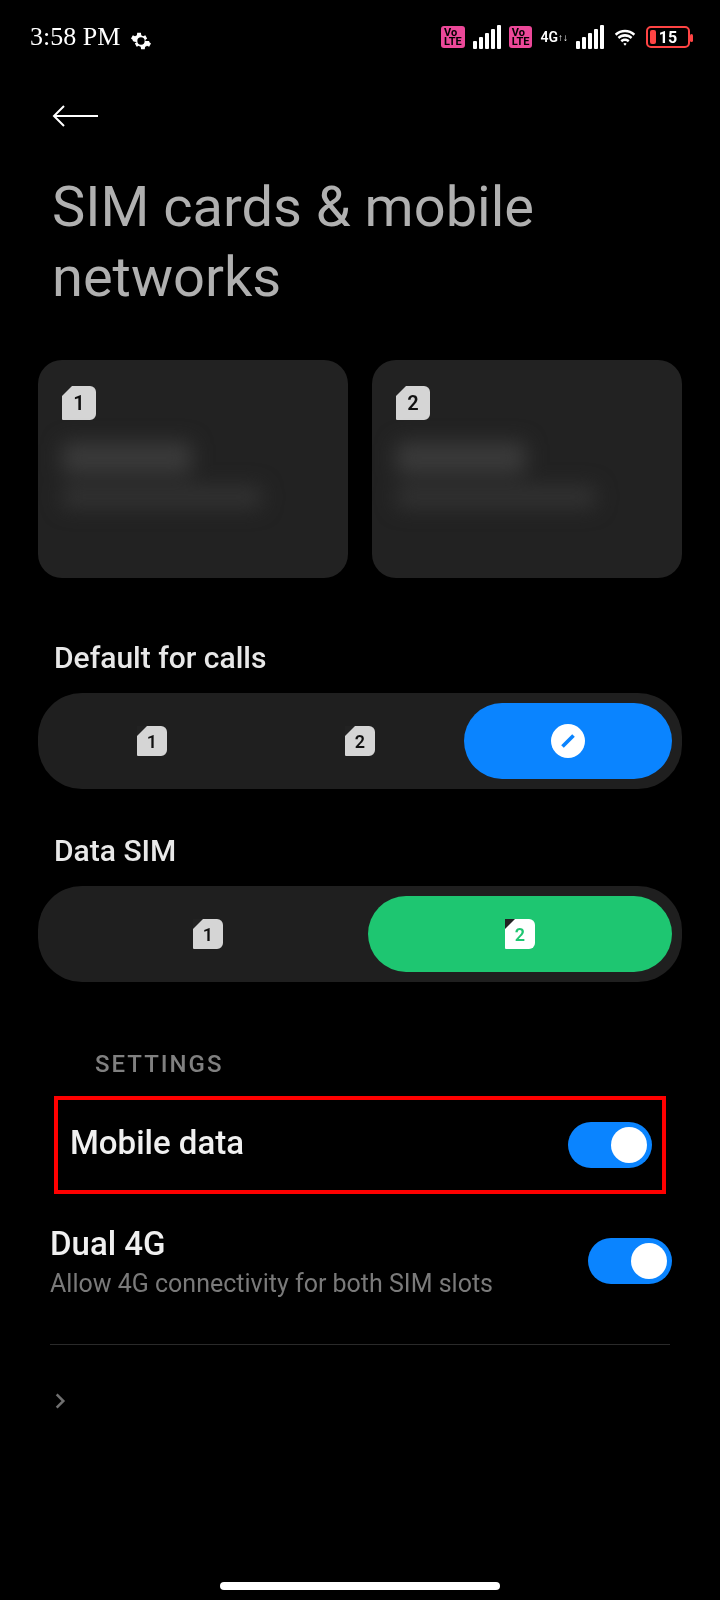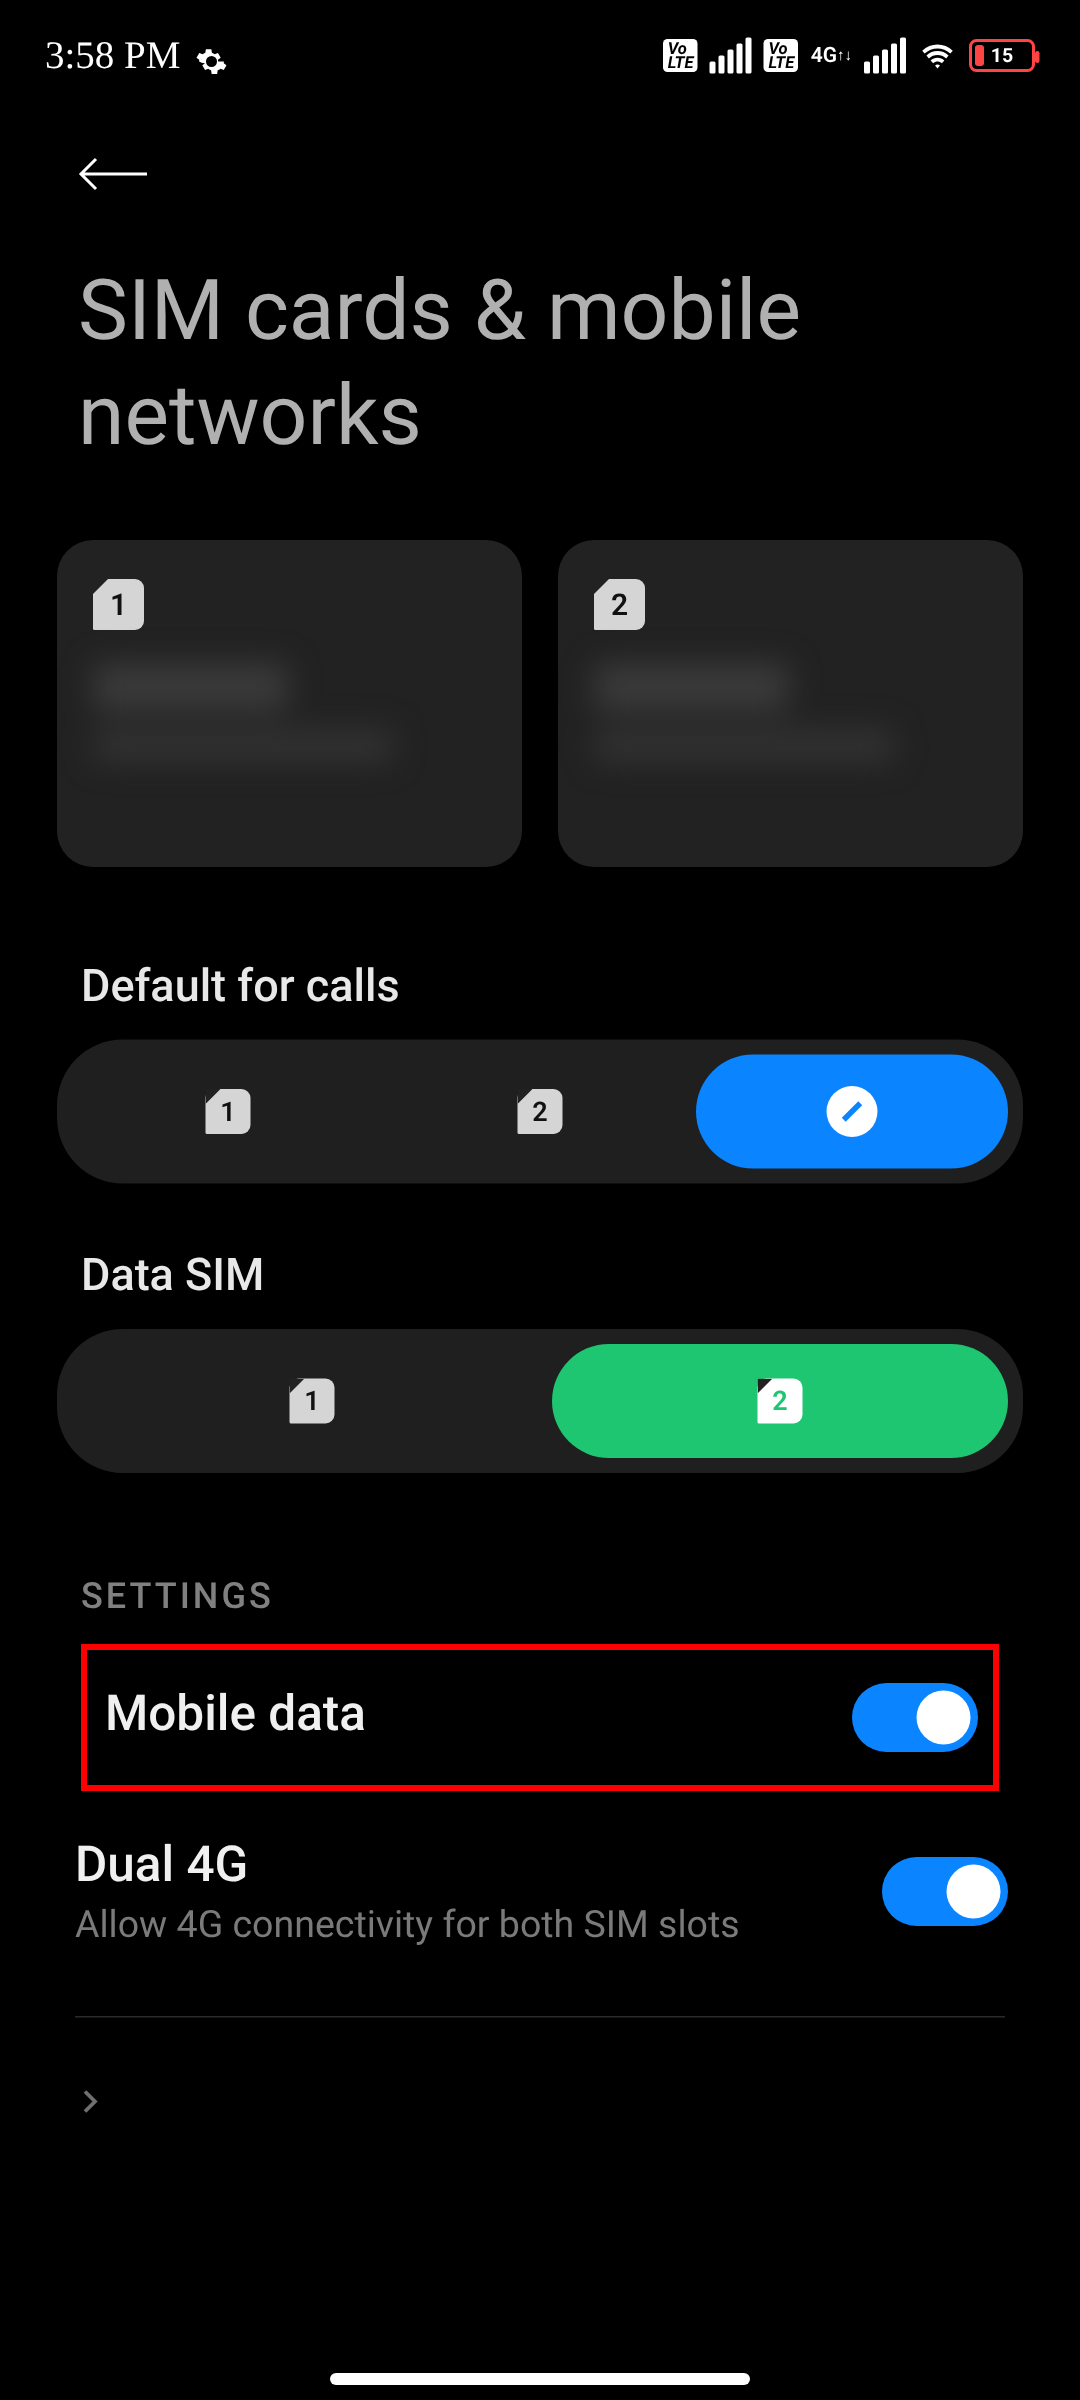--- a/index.html
+++ b/index.html
@@ -3,32 +3,32 @@
 <meta charset="utf-8">
 <style>
   * { margin: 0; padding: 0; box-sizing: border-box; }
   html, body { width: 720px; height: 1600px; background: #000; color: #fff; font-family: -apple-system, "Segoe UI", Roboto, Arial, sans-serif; overflow: hidden; }
 
   
   .statusbar { display:flex; justify-content:space-between; align-items:center; padding: 14px 30px 0 30px; height:60px; font-size:26px; font-weight:500; }
   .statusbar-left { display:flex; align-items:flex-end; gap:10px;font-family:Liberation Serif, serif; }
   .gear { width:22px; height:22px; }
   .statusbar-right { display:flex; align-items:center; gap:8px; }
-  .volte-badge { background:#ffffff; color:#000; font-size:11px; font-weight:700; padding:2px 3px; border-radius:3px; line-height:8px;font-style:italic; }
+  .volte-badge { background:#ec4899; color:#000; font-size:11px; font-weight:700; padding:2px 3px; border-radius:3px; line-height:8px; }
   .volte-badge div { line-height:9px; }
   .sigbars { display:flex; align-items:flex-end; gap:2px; }
   .sigbars span { width:4px; background:#fff; border-radius:1px; }
   .sigbars span:nth-child(1){height:8px;} .sigbars span:nth-child(2){height:12px;} .sigbars span:nth-child(3){height:16px;} .sigbars span:nth-child(4){height:20px;} .sigbars span:nth-child(5){height:24px;}
   .net-4g{ color:#fff; font-size:14px; font-weight:600; line-height:10px;}
   .net-updown{ font-size:10px;}
   .wifi { width:26px; height:26px; }
   .batt { width:44px; height:22px; border:2px solid #f44; border-radius:5px; display:flex; align-items:center; padding:2px; position:relative;}
   .batt::after{content:""; position:absolute; right:-5px; top:6px; width:3px; height:8px; background:#f44; border-radius:2px;}
   .batt-inner{ width:17%; height:100%; background:#f44; border-radius:2px;}
-  .batt-text{position:absolute; left:0; right:0; text-align:center; color:#fff; font-size:13px; font-weight:700;}
+  .batt-text{position:absolute; left:0; right:0; text-align:center; color:#fff; font-size:16px; font-weight:700;}
 
   
   .nav { padding: 36px 40px 10px 50px;}
   .back-arrow { width:60px; height:40px; display:flex; align-items:center; }
   .back-arrow svg{ stroke:#fff; stroke-width:2; fill:none;}
 
   
   .title { color:#b0b0b0; font-size:56px; font-weight:400; line-height:1.25; padding: 26px 52px 30px 52px; }
 
   
@@ -47,21 +47,21 @@
   .seg { margin: 0 38px; background:#1f1f1f; border-radius:44px; height:96px; display:flex; align-items:center; padding:10px;}
   .seg-opt { flex:1; height:100%; display:flex; align-items:center; justify-content:center; border-radius:38px;}
   .seg-opt .sim-chip{ width:30px; height:30px; font-size:18px;}
   .seg-opt.sel-blue{ background:#0a84ff;}
   .seg-opt.sel-green{ background:#1ec671;}
   .ask-circle{ width:34px; height:34px; background:#fff; border-radius:50%; display:flex; align-items:center; justify-content:center;}
   .ask-circle svg{ stroke:#0a84ff; stroke-width:4; fill:none;}
   .seg-opt.sel-green .sim-chip{ background:#fff; color:#1ec671;}
 
   
-  .settings-heading{ color:#808080; font-size:24px; letter-spacing:2px; padding: 68px 54px 14px 54px; font-weight:500;}
+  .settings-heading{ color:#808080; font-size:24px; letter-spacing:2px; padding: 68px 54px 14px 54px; font-weight:500;margin-left:41px;}
 
   
   .row { display:flex; align-items:center; padding: 26px 48px 26px 50px; }
   .row-text { flex:1; }
   .row-title { font-size:33px; font-weight:500; color:#f0f0f0; margin-bottom:6px;}
   .row-sub { font-size:25px; color:#7a7a7a;}
   .toggle{ width:84px; height:46px; background:#0a84ff; border-radius:30px; position:relative;}
   .toggle::after{content:""; position:absolute; right:5px; top:5px; width:36px; height:36px; background:#fff; border-radius:50%;}
   .highlight{ border:4px solid #ff0000; margin: 4px 54px; padding: 22px 10px 22px 12px;}
 

